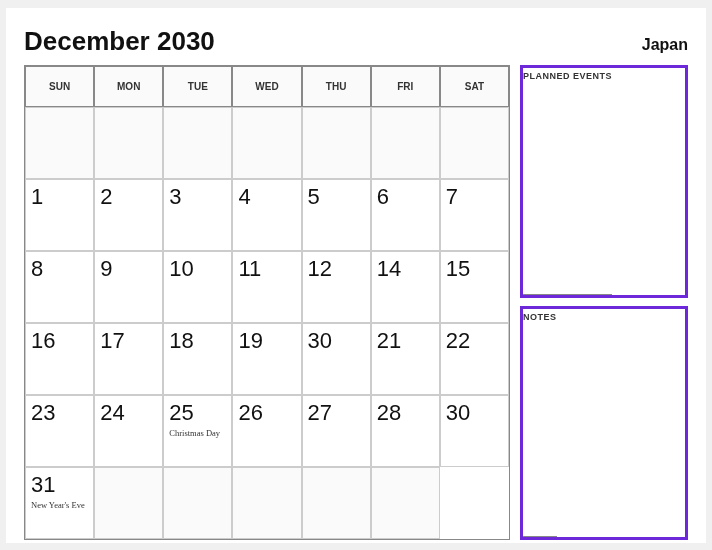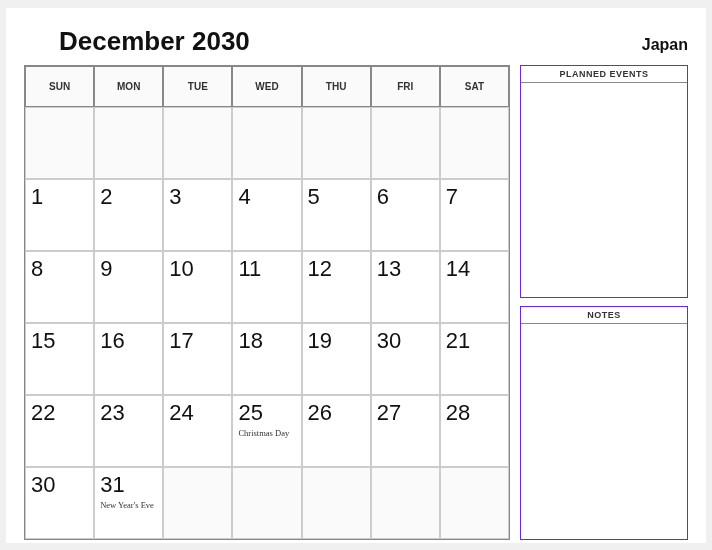--- a/index.html
+++ b/index.html
@@ -23,21 +23,20 @@
     .header-row {
       display: flex;
       justify-content: space-between;
       align-items: baseline;
       margin-bottom: 8px;
     }
     .month-title {
       font-size: 26px;
       font-weight: bold;
       color: #111;
-      margin-left: 35px;
     }
     .country-title {
       font-size: 16px;
       font-weight: bold;
       color: #111;
     }
     .main-content {
       display: flex;
       flex: 1;
       gap: 10px;
@@ -85,24 +84,24 @@
       line-height: 1.2;
       font-family: Liberation Serif, serif;
     }
     .sidebar {
       width: 168px;
       display: flex;
       flex-direction: column;
       gap: 0;
     }
     .sidebar-box {
-      border: 1px solid #6d28d9;
-      flex: 1;
-      display: flex;
-      flex-direction: column;
+      border: 3px solid #6d28d9;
+      flex: 1;
+      display: flex;
+      flex-direction: row;
     }
     .sidebar-box + .sidebar-box {
       margin-top: 8px;
     }
     .sidebar-box-title {
       text-align: center;
       font-size: 9px;
       font-weight: bold;
       color: #333;
       border-bottom: 1px solid #888;
@@ -168,23 +167,20 @@
           <div class="day-cell">
             <div class="day-number">10</div>
           </div>
           <div class="day-cell">
             <div class="day-number">11</div>
           </div>
           <div class="day-cell">
             <div class="day-number">12</div>
           </div>
           <div class="day-cell">
-            <div class="day-number">13</div>
-          </div>
-          <div class="day-cell">
             <div class="day-number">14</div>
           </div>
           <div class="day-cell">
             <div class="day-number">15</div>
           </div>
           <div class="day-cell">
             <div class="day-number">16</div>
           </div>
           <div class="day-cell">
             <div class="day-number">17</div>

